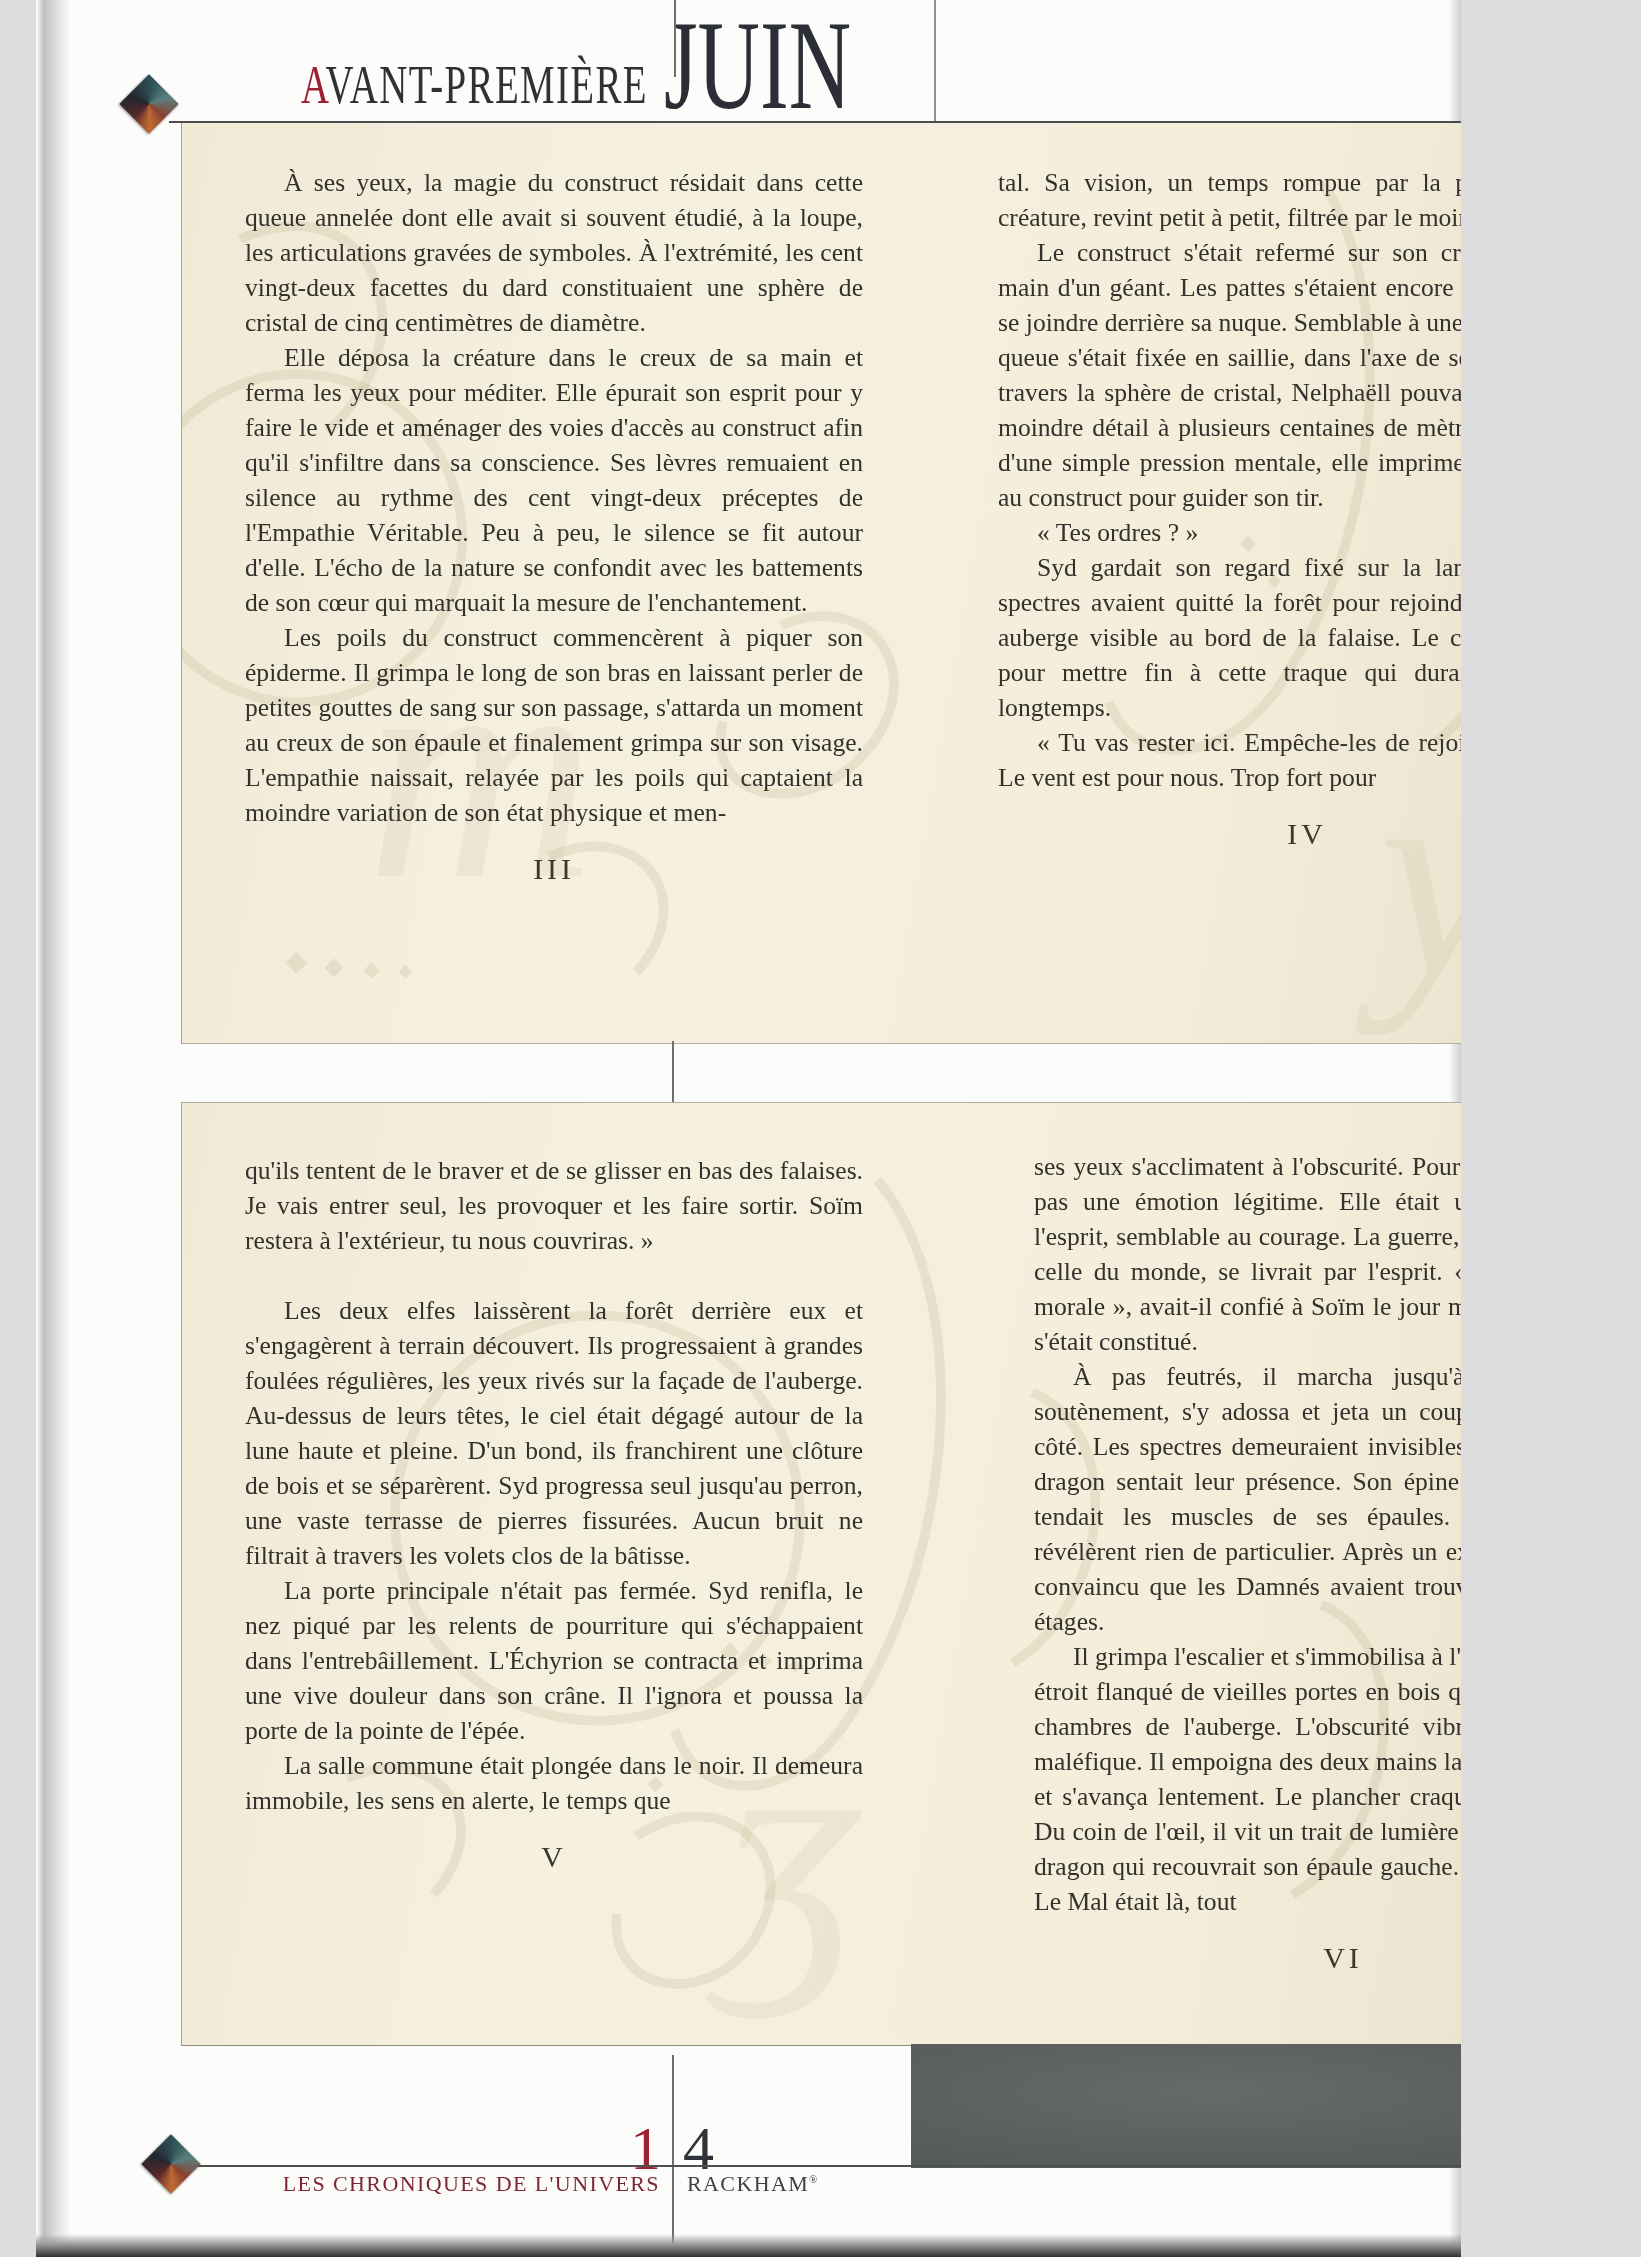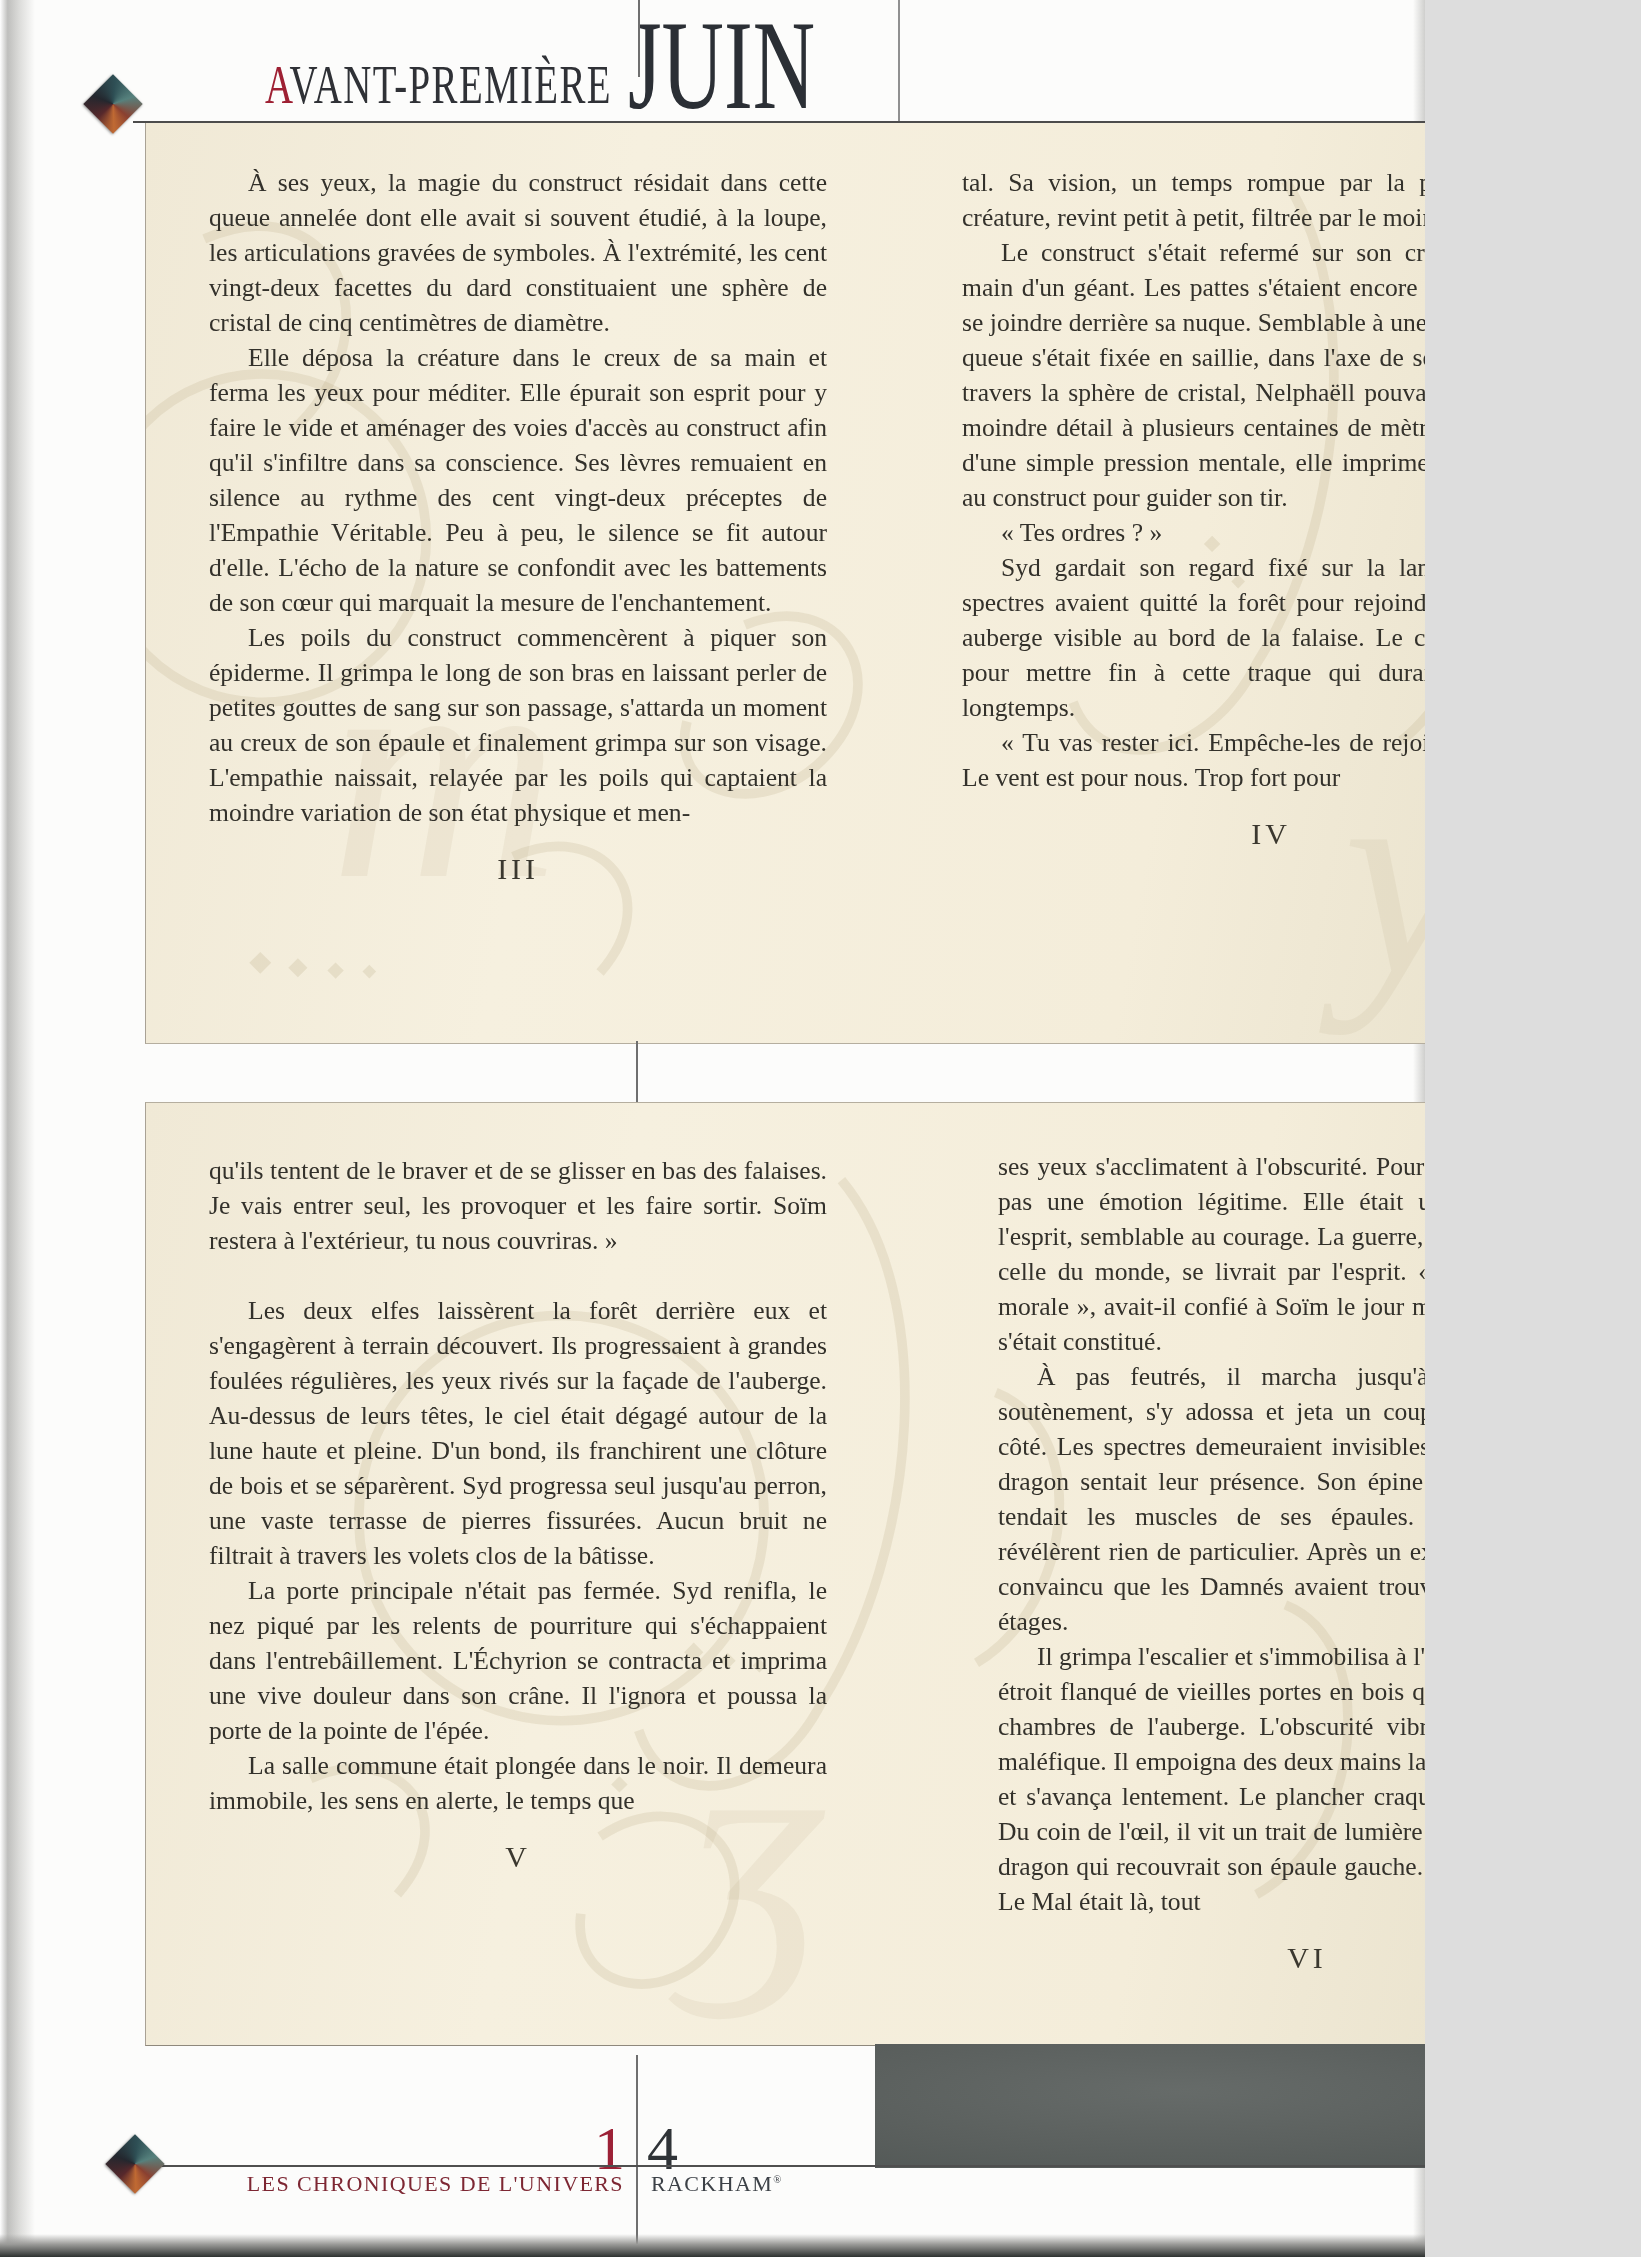--- a/index.html
+++ b/index.html
@@ -1,17 +1,17 @@
 <!DOCTYPE html>
 <html><head>
 <meta charset="utf-8">
 <style>
   html,body{margin:0;padding:0;background:#dddddd;}
   .page{position:relative;width:1425px;height:2257px;background:#fcfcfb;overflow:hidden;
-        font-family:"Liberation Serif","DejaVu Serif",serif;}
+        font-family:"Liberation Serif","DejaVu Serif",serif;margin-left:36px;}
   
   .edge-left{position:absolute;left:0;top:0;width:35px;height:100%;
     background:linear-gradient(90deg,#ffffff 0%,#bfbfbd 22%,#dededc 58%,#fcfcfb 100%);}
   .edge-right{position:absolute;right:0;top:0;width:11.6px;height:100%;
     background:linear-gradient(270deg,#cfcfcd,rgba(252,252,251,0));}
   .edge-bottom{position:absolute;left:0;bottom:0;width:100%;height:23px;
     background:linear-gradient(180deg,rgba(252,252,251,0) 0%,#9a9a98 45%,#2e3231 100%);}
   
   .avant{position:absolute;left:265px;top:58px;font-size:54px;line-height:1;color:#2f3136;
     letter-spacing:1.9px;transform:scaleX(.72);transform-origin:left top;white-space:nowrap;}

